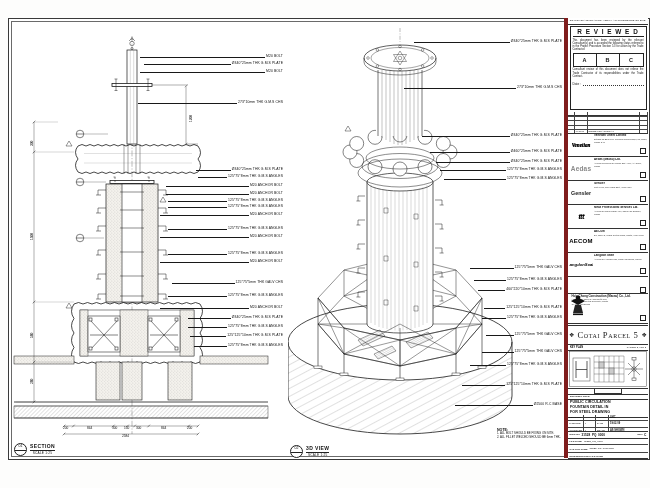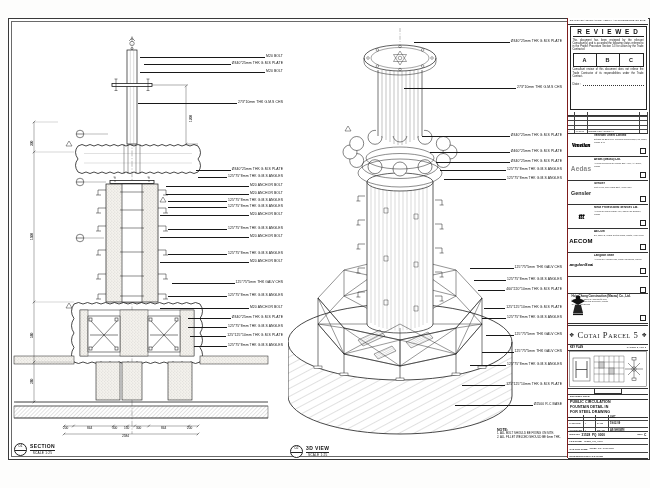--- a/index.html
+++ b/index.html
@@ -15,21 +15,21 @@
   .dim.rot{transform:rotate(-90deg);transform-origin:left top}
   .vtitle{position:absolute;display:flex;align-items:flex-start;gap:3px;z-index:6}
   .vt-circle{width:11px;height:11px;border:0.8px solid #222;border-radius:50%;position:relative;font-size:3.6px;text-align:center;line-height:5px;background:#fff}
   .vt-circle::after{content:"";position:absolute;left:0;right:0;top:50%;border-top:0.6px solid #222}
   .vt-text .t1{font-size:5px;font-weight:bold;border-bottom:0.9px solid #222;letter-spacing:0.4px;padding-bottom:0.5px}
   .vt-text .t2{font-size:3.2px;text-align:center;padding-top:0.6px;letter-spacing:0.2px}
   .notes{position:absolute;left:497px;top:428px;width:70px;z-index:6}
   .notes .nh{font-size:3.6px;font-weight:bold}
   .notes .ni{font-size:2.9px;line-height:1.25}
   
-  .tb{position:absolute;top:0;right:0;width:80px;height:100%;border-left:1px solid #7f1d1d;background:#fff;z-index:7}
+  .tb{position:absolute;top:0;right:0;width:80px;height:100%;border-left:4px solid #7f1d1d;background:#fff;z-index:7}
   .tb-sec{position:absolute;left:0;right:0;border-bottom:0.6px solid #333;overflow:hidden}
   .tb-noscale{top:0;height:6px;font-size:2.4px;text-align:center;line-height:6px;letter-spacing:0.1px}
   .tb-reviewed{top:6px;height:88px;padding:1.5px}
   .rv-box{border:0.7px solid #222;height:84px;padding:1.5px 2px;box-sizing:border-box}
   .rv-title{font-size:6.4px;font-weight:bold;text-align:center;letter-spacing:1px;border-bottom:0.6px solid #222;padding-bottom:1px}
   .rv-p{font-size:2.6px;line-height:1.25;text-align:justify;margin-top:1.5px}
   .rv-abc{display:grid;grid-template-columns:1fr 1fr 1fr;height:12px;border:0.6px solid #222;margin-top:1.5px}
   .rv-abc span{border-right:0.6px solid #222;font-size:5.5px;font-weight:bold;text-align:center;line-height:12px}
   .rv-abc span:last-child{border-right:none}
   .rv-date{margin-top:2.5px;font-size:3.2px;display:flex;align-items:flex-end}

